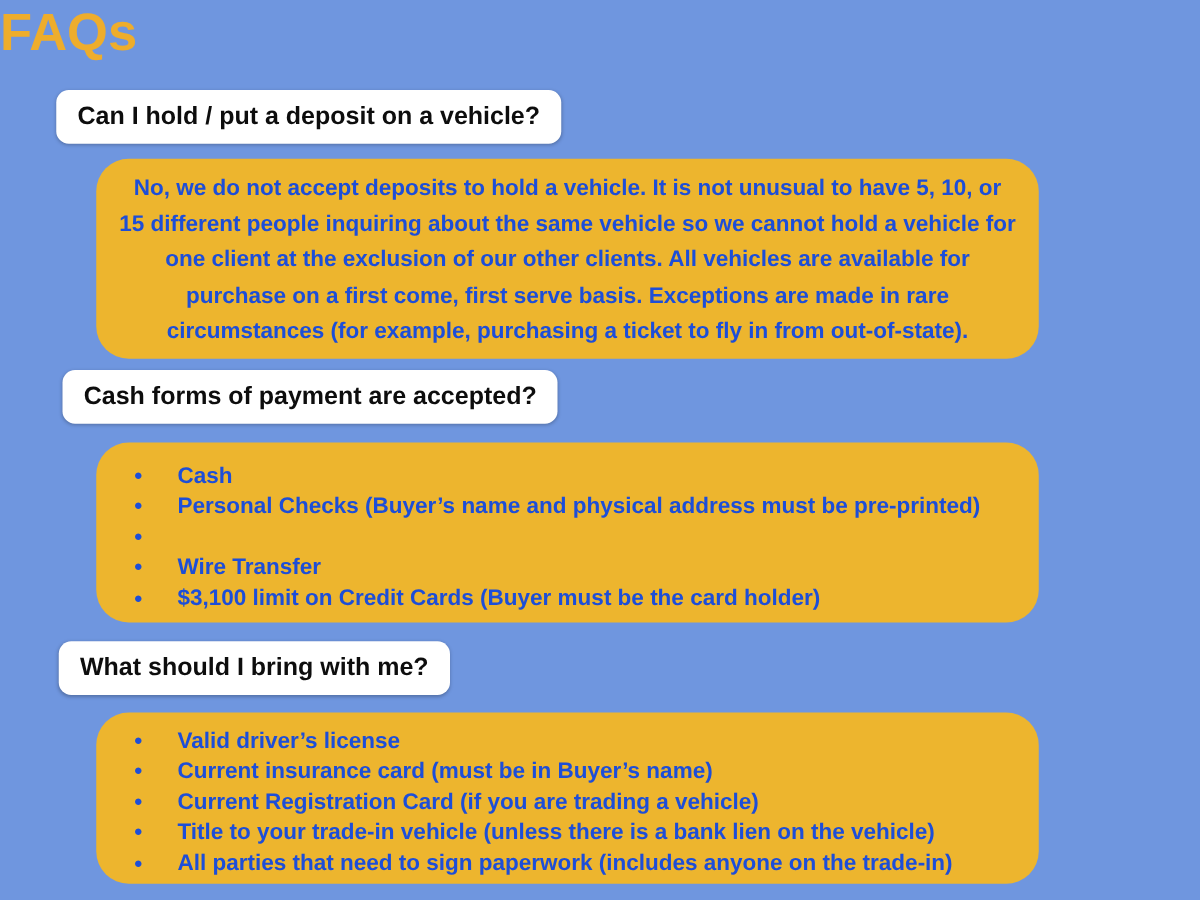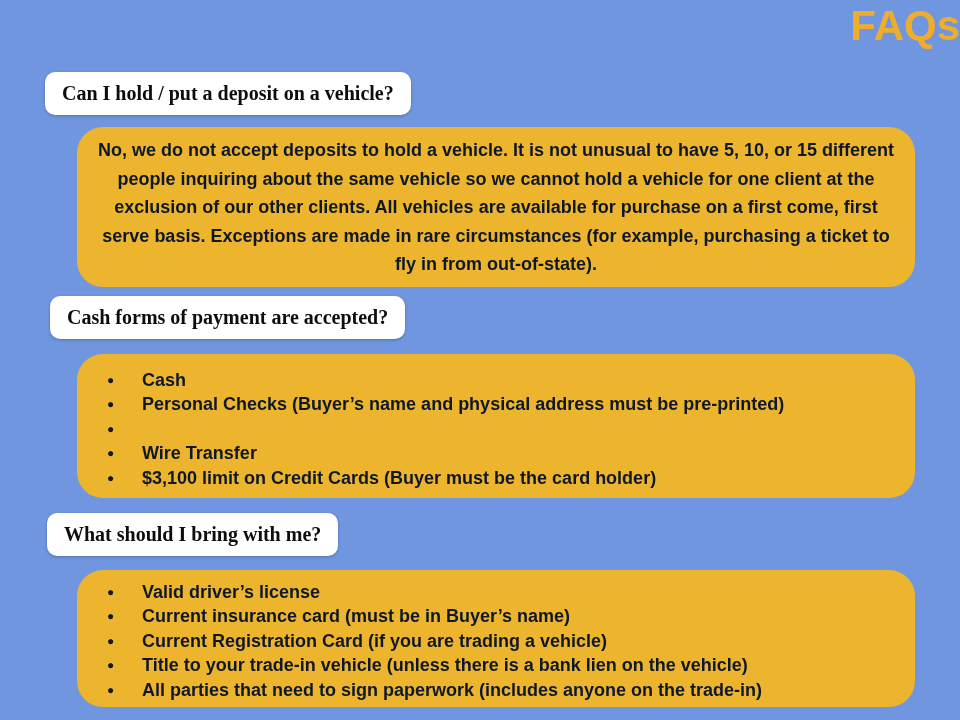--- a/index.html
+++ b/index.html
@@ -8,52 +8,51 @@
     background: #6F96DF;
     font-family: "Liberation Sans", sans-serif;
     position: relative;
     overflow: hidden;
   }
   .slide { position: absolute; inset: 0; }
 
   .title {
     position: absolute;
     top: 2px; left: 0; width: 100%;
-    text-align: right;
+    text-align: left;
     font-size: 42px;
     font-weight: bold;
     color: #EEAD2C;
     letter-spacing: 0px;
   }
 
   .qbox {
     position: absolute;
     background: #FFFFFF;
     border-radius: 10px;
     font-weight: bold;
     color: #0D0D0D;
     font-size: 20px;
     line-height: 43px;
     height: 43px;
     padding: 0 17px;
     white-space: nowrap;
     box-shadow: 0 1px 3px rgba(0,0,0,0.25);
-    font-family: Liberation Serif, serif;
   }
   #q1 { left: 45px; top: 72px; }
   #q2 { left: 50px; top: 296px; }
   #q3 { left: 47px; top: 513px; }
 
   .abox {
     position: absolute;
     left: 77px;
-    width: 838px;
+    width: 754px;
     background: #EDB52E;
     border-radius: 26px;
-    color: #0f172a;
+    color: #1d4ed8;
     font-weight: bold;
     box-sizing: border-box;
   }
   #a1 {
     top: 127px; height: 160px;
     font-size: 18px;
     line-height: 28.5px;
     text-align: center;
     padding: 9px 18px;
   }

